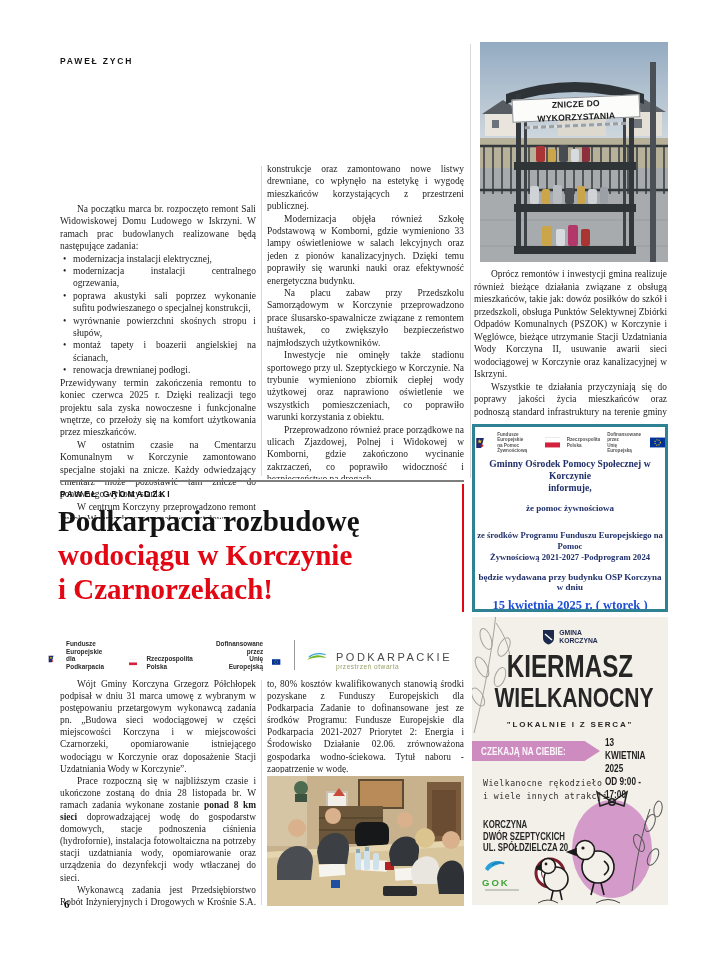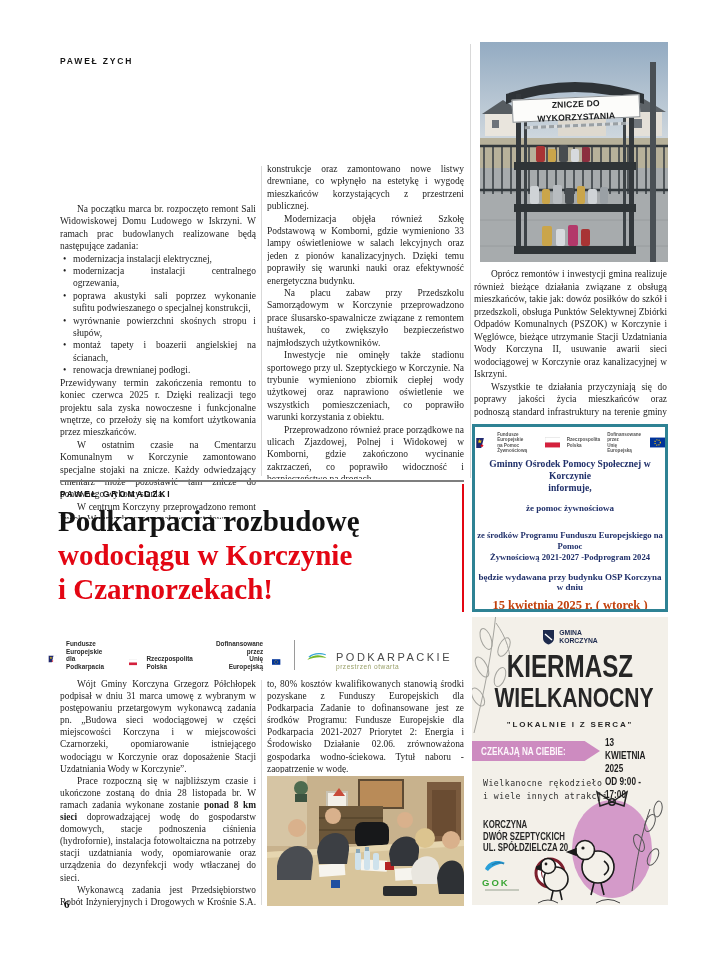--- a/index.html
+++ b/index.html
@@ -33,21 +33,21 @@
   .gops{border:3px solid #2e8294;background:#fff;text-align:center;color:#20306a;
         font-weight:bold;overflow:hidden;}
   .gops .lgrow{display:flex;justify-content:center;align-items:center;gap:7px;margin:5px 0 4px;}
   .gops .lgrow .lbl{font-family:"Liberation Sans",sans-serif;font-size:4.6px;line-height:5.4px;
         color:#555;text-align:left;font-weight:bold;}
   .g1{font-size:9.6px;line-height:12px;margin-top:2px;}
   .g2{font-size:9.6px;line-height:12px;text-align:center;}
   .g3{font-size:9px;margin-top:9px;}
   .g45{font-size:8.6px;line-height:11px;margin-top:17px;}
   .g6{font-size:9px;margin-top:9px;}
-  .g7{font-size:12.5px;margin-top:6px;color:#c2410c;}
+  .g7{font-size:12.5px;margin-top:6px;color:#1d4ed8;}
   .g8{font-size:10.5px;margin-top:4px;}
 
   
   .eurow{display:flex;align-items:center;gap:9px;
          font-family:"Liberation Sans",sans-serif;}
   .eurow .lbl{font-size:6.4px;line-height:7.4px;font-weight:bold;color:#2b2b2b;text-align:left;}
   .eurow .lbl.r{text-align:right;}
   .eudiv{width:1px;height:30px;background:#9a9a9a;margin:0 4px;}
   .pk-name{font-size:11px;letter-spacing:2.5px;color:#4a4a4a;font-weight:normal;}
   .pk-sub{font-size:6.6px;color:#9aa06a;letter-spacing:.5px;}

